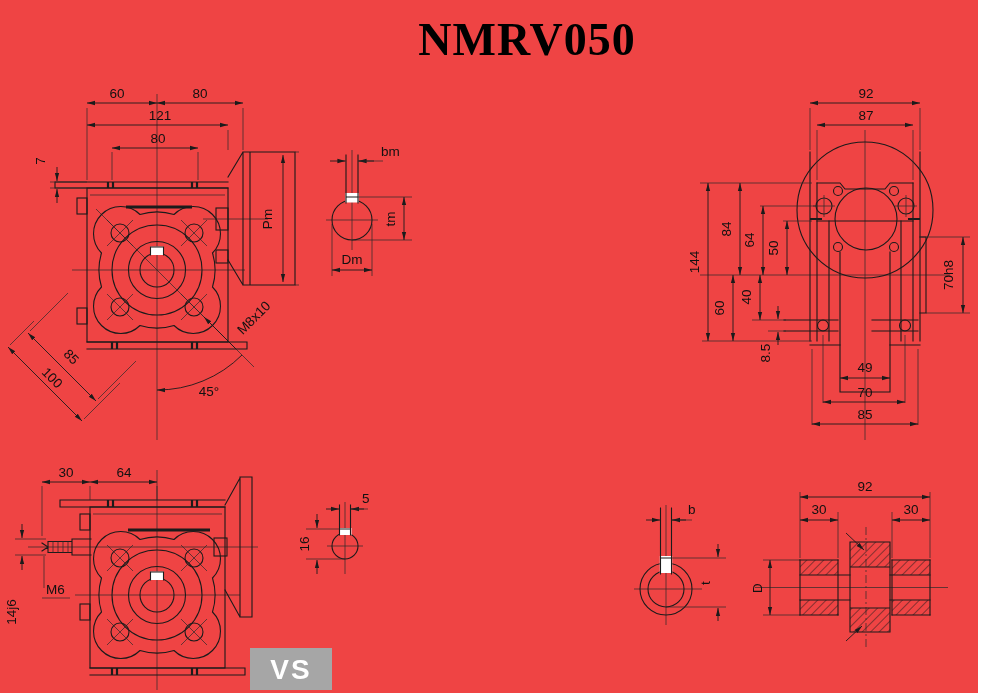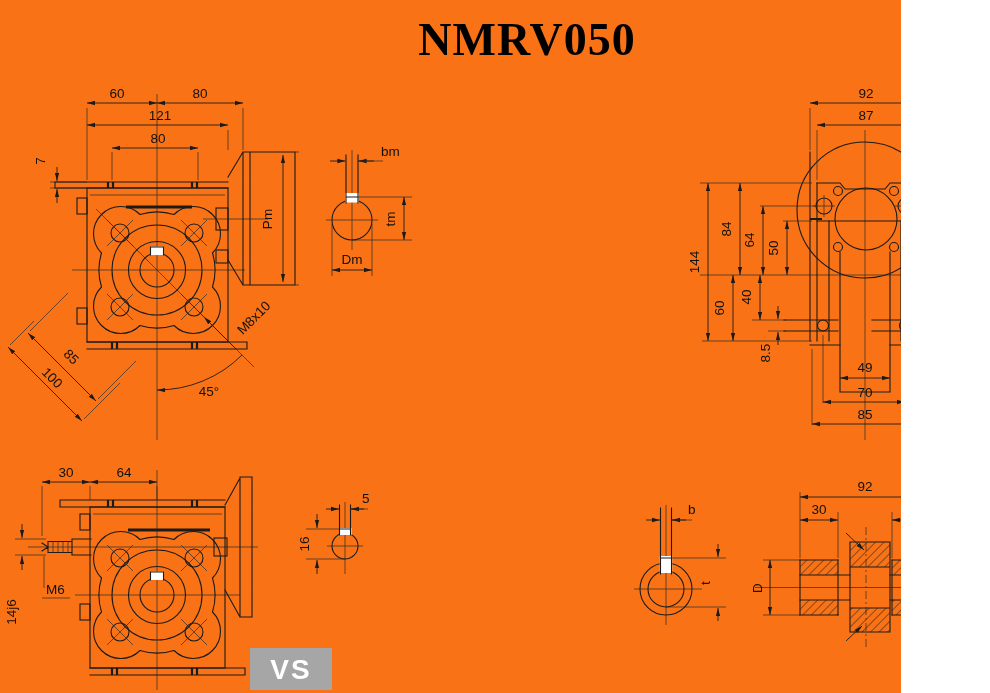--- a/index.html
+++ b/index.html
@@ -1,16 +1,16 @@
 <!DOCTYPE html>
 <html><head>
 <meta charset="utf-8">
 <style>
   html,body{margin:0;padding:0;background:#fff;}
-  .canvas{position:relative;width:901px;height:693px;background:#f97316;overflow:hidden;
+  .canvas{position:relative;width:978px;height:693px;background:#ef4444;overflow:hidden;
           font-family:"Liberation Sans",sans-serif;}
   svg{position:absolute;left:0;top:0;}
   .ln{stroke:#1b1b1b;stroke-width:1.1;fill:none;stroke-linecap:square;}
   .tn{stroke:#2a2a2a;stroke-width:0.7;fill:none;}
   .th{stroke:#1b1b1b;stroke-width:3;fill:none;}
   .tk{stroke:#1b1b1b;stroke-width:2.2;fill:none;}
   .dm{stroke:#1b1b1b;stroke-width:0.9;fill:none;}
   .t{font-family:"Liberation Sans",sans-serif;font-size:13.5px;fill:#111;}
   .tt{font-family:"Liberation Serif",serif;font-weight:bold;font-size:46px;fill:#000;letter-spacing:1px;}
   .vst{font-family:"Liberation Sans",sans-serif;font-weight:bold;font-size:28px;letter-spacing:2px;}

